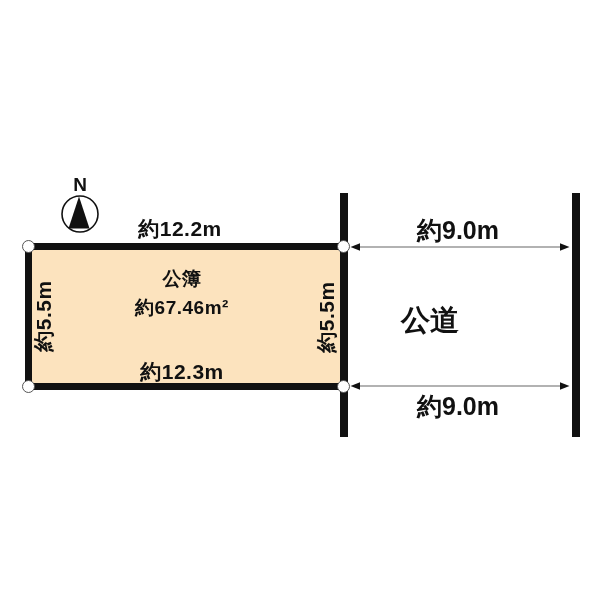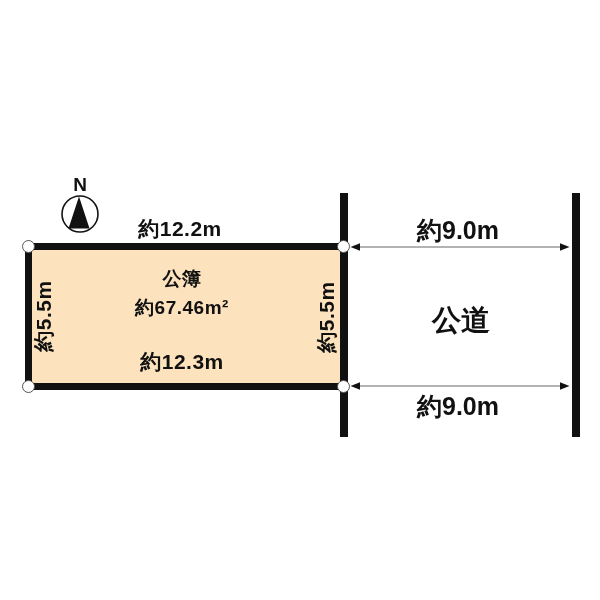--- a/index.html
+++ b/index.html
@@ -83,21 +83,20 @@
     font-weight: 700;
     font-size: 25px;
     line-height: 26px;
     white-space: nowrap;
     z-index: 4;
   }
   .road-name-label {
     left: 401px;
     top: 305px;
     width: 120px;
-    text-align: center;
     font-weight: 600;
     font-size: 29px;
     line-height: 30px;
     z-index: 4;
   }
 
   .compass-n {
     left: 60px;
     top: 175px;
     width: 40px;
@@ -143,21 +142,21 @@
     <polygon points="350.5,386 360,382.2 360,389.8" fill="#111111"></polygon>
     <polygon points="569.5,386 560,382.2 560,389.8" fill="#111111"></polygon>
   </svg>
 
   <div class="abs corner-dot" style="left:22px;  top:240px;"></div>
   <div class="abs corner-dot" style="left:22px;  top:380px;"></div>
   <div class="abs corner-dot" style="left:337px; top:240px;"></div>
   <div class="abs corner-dot" style="left:337px; top:380px;"></div>
 
   <div class="abs dim-label" style="left:80px; top:218px; width:200px;text-align:center;">約12.2m</div>
-  <div class="abs dim-label" style="left:82px; top:351px; width:200px;">約12.3m</div>
+  <div class="abs dim-label" style="left:82px; top:361px; width:200px;">約12.3m</div>
   <div class="abs dim-label vertical" style="left:-6px; top:305px; width:100px;">約5.5m</div>
   <div class="abs dim-label vertical" style="left:277px; top:306px; width:100px;">約5.5m</div>
 
   <div class="abs plot-text">
     <div>公簿</div>
     <div>約67.46m²</div>
   </div>
 
   <div class="abs road-width-label" style="top:217px;">約9.0m</div>
   <div class="abs road-name-label">公道</div>

